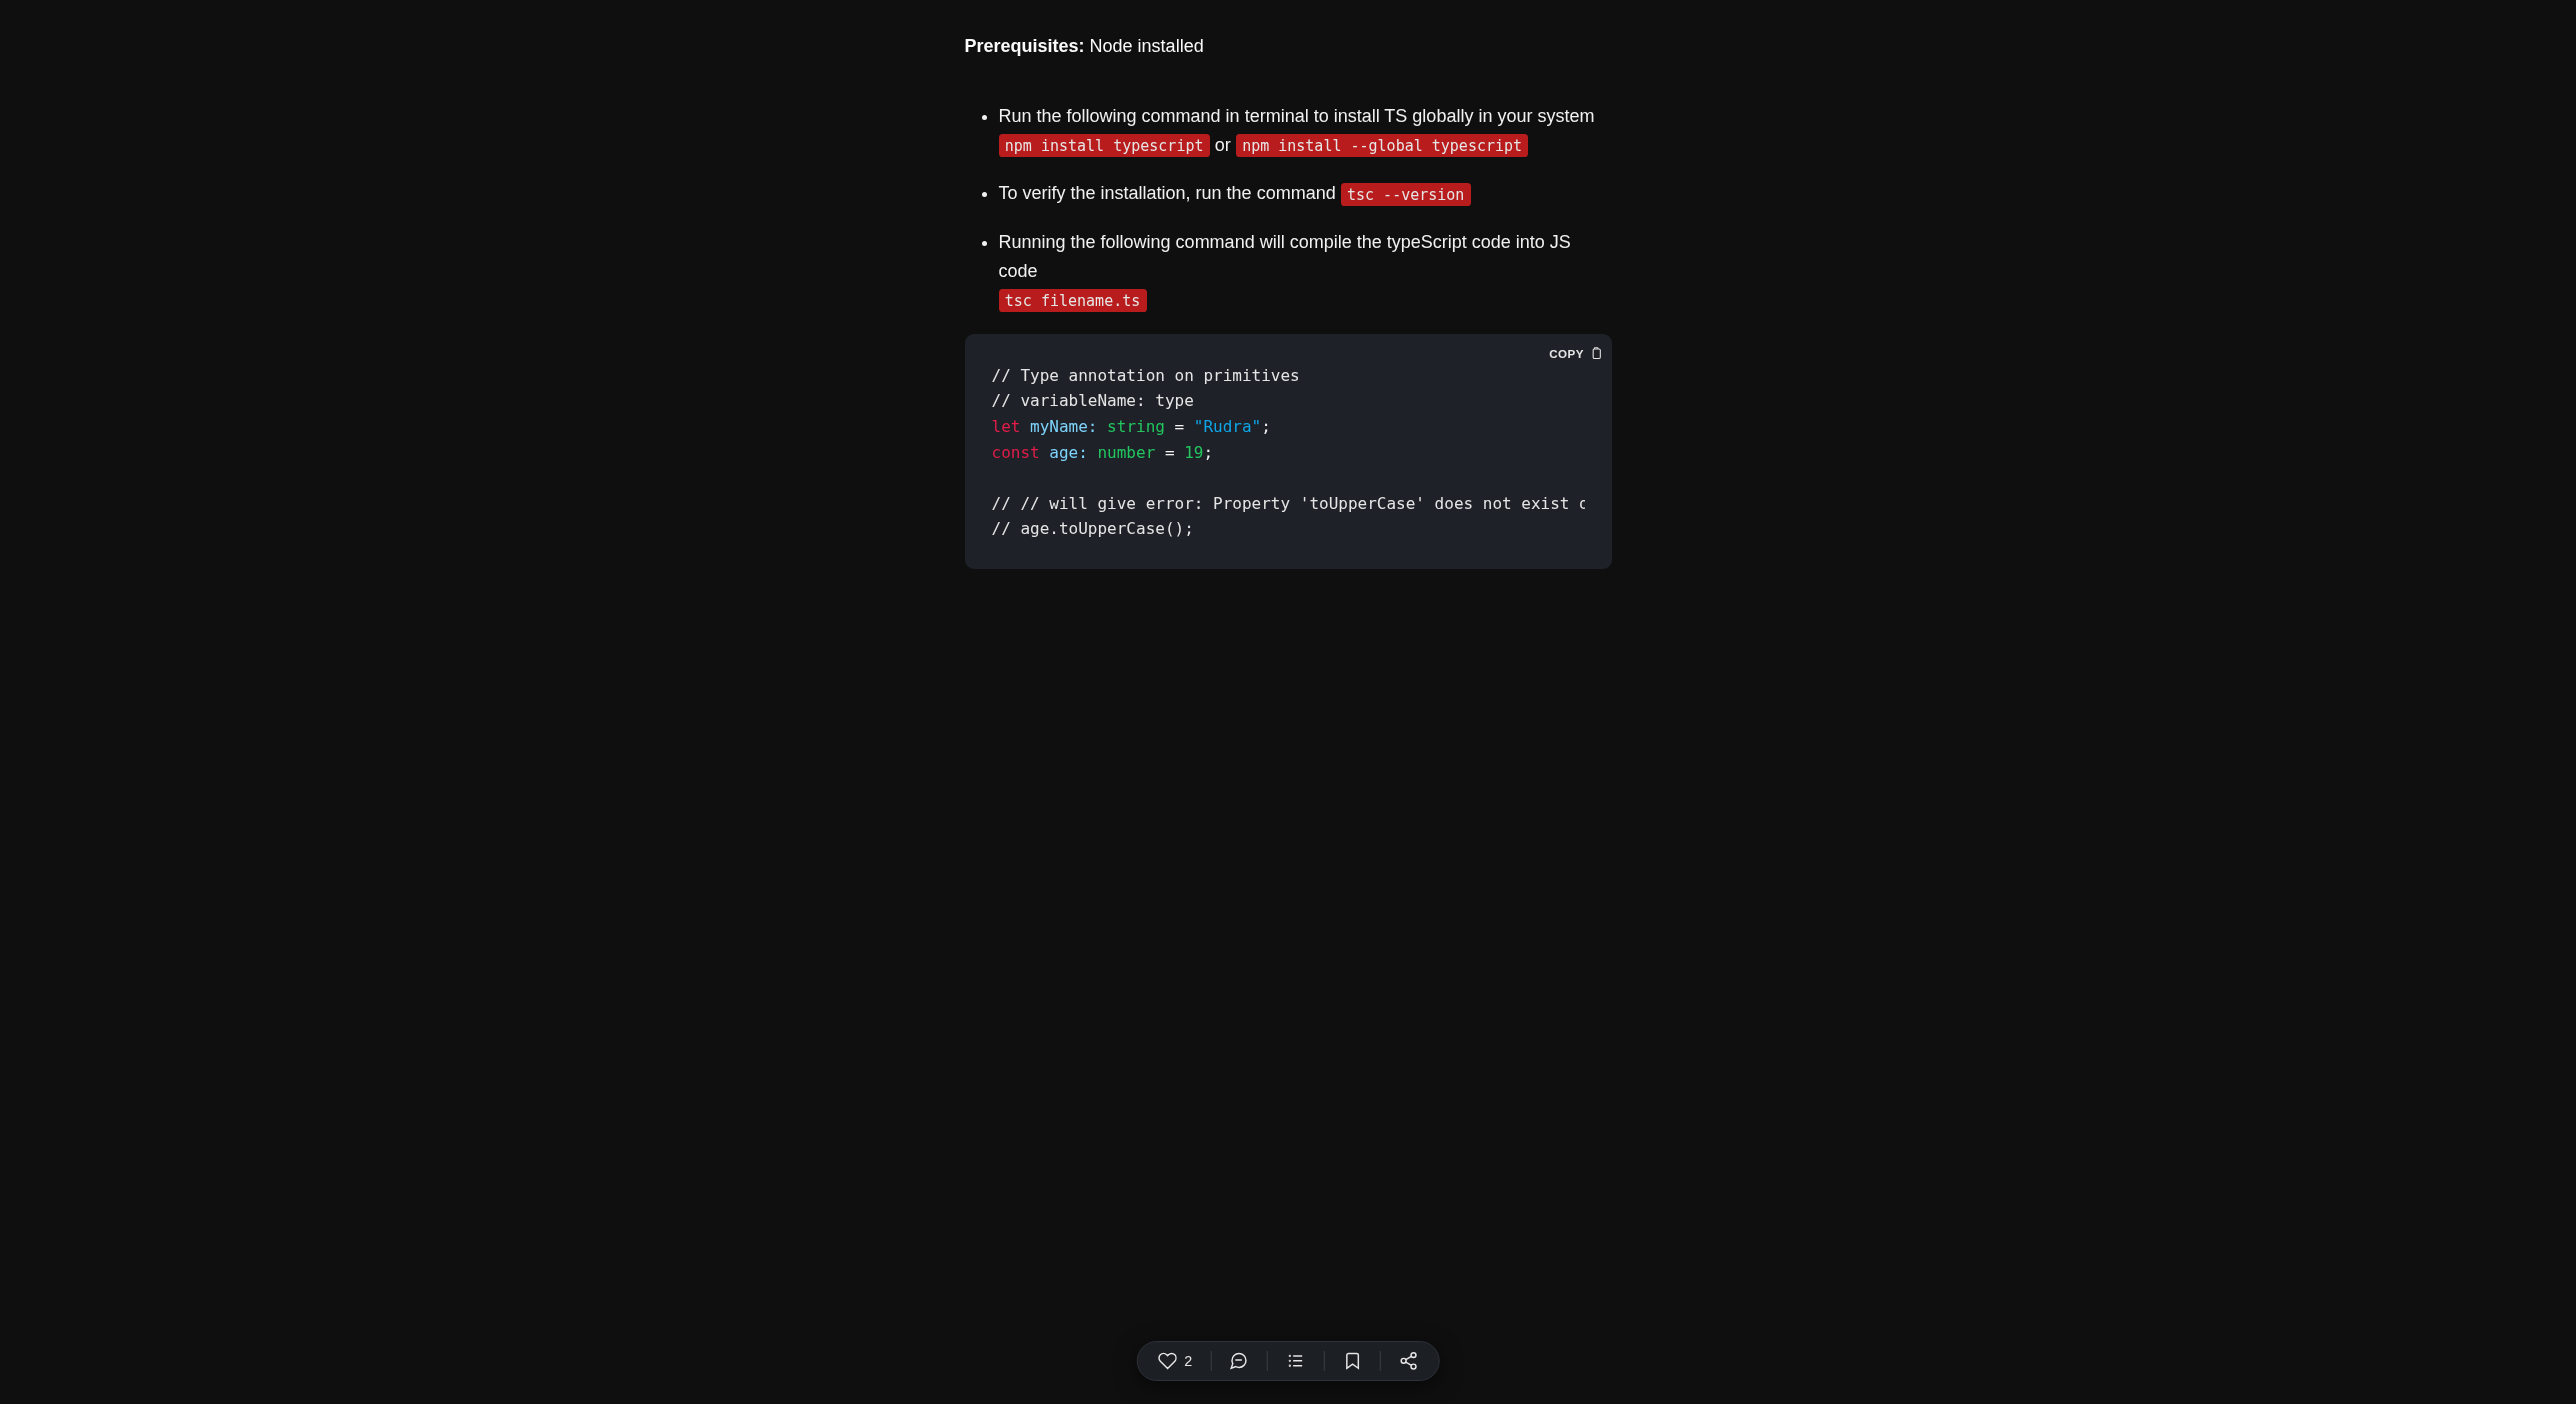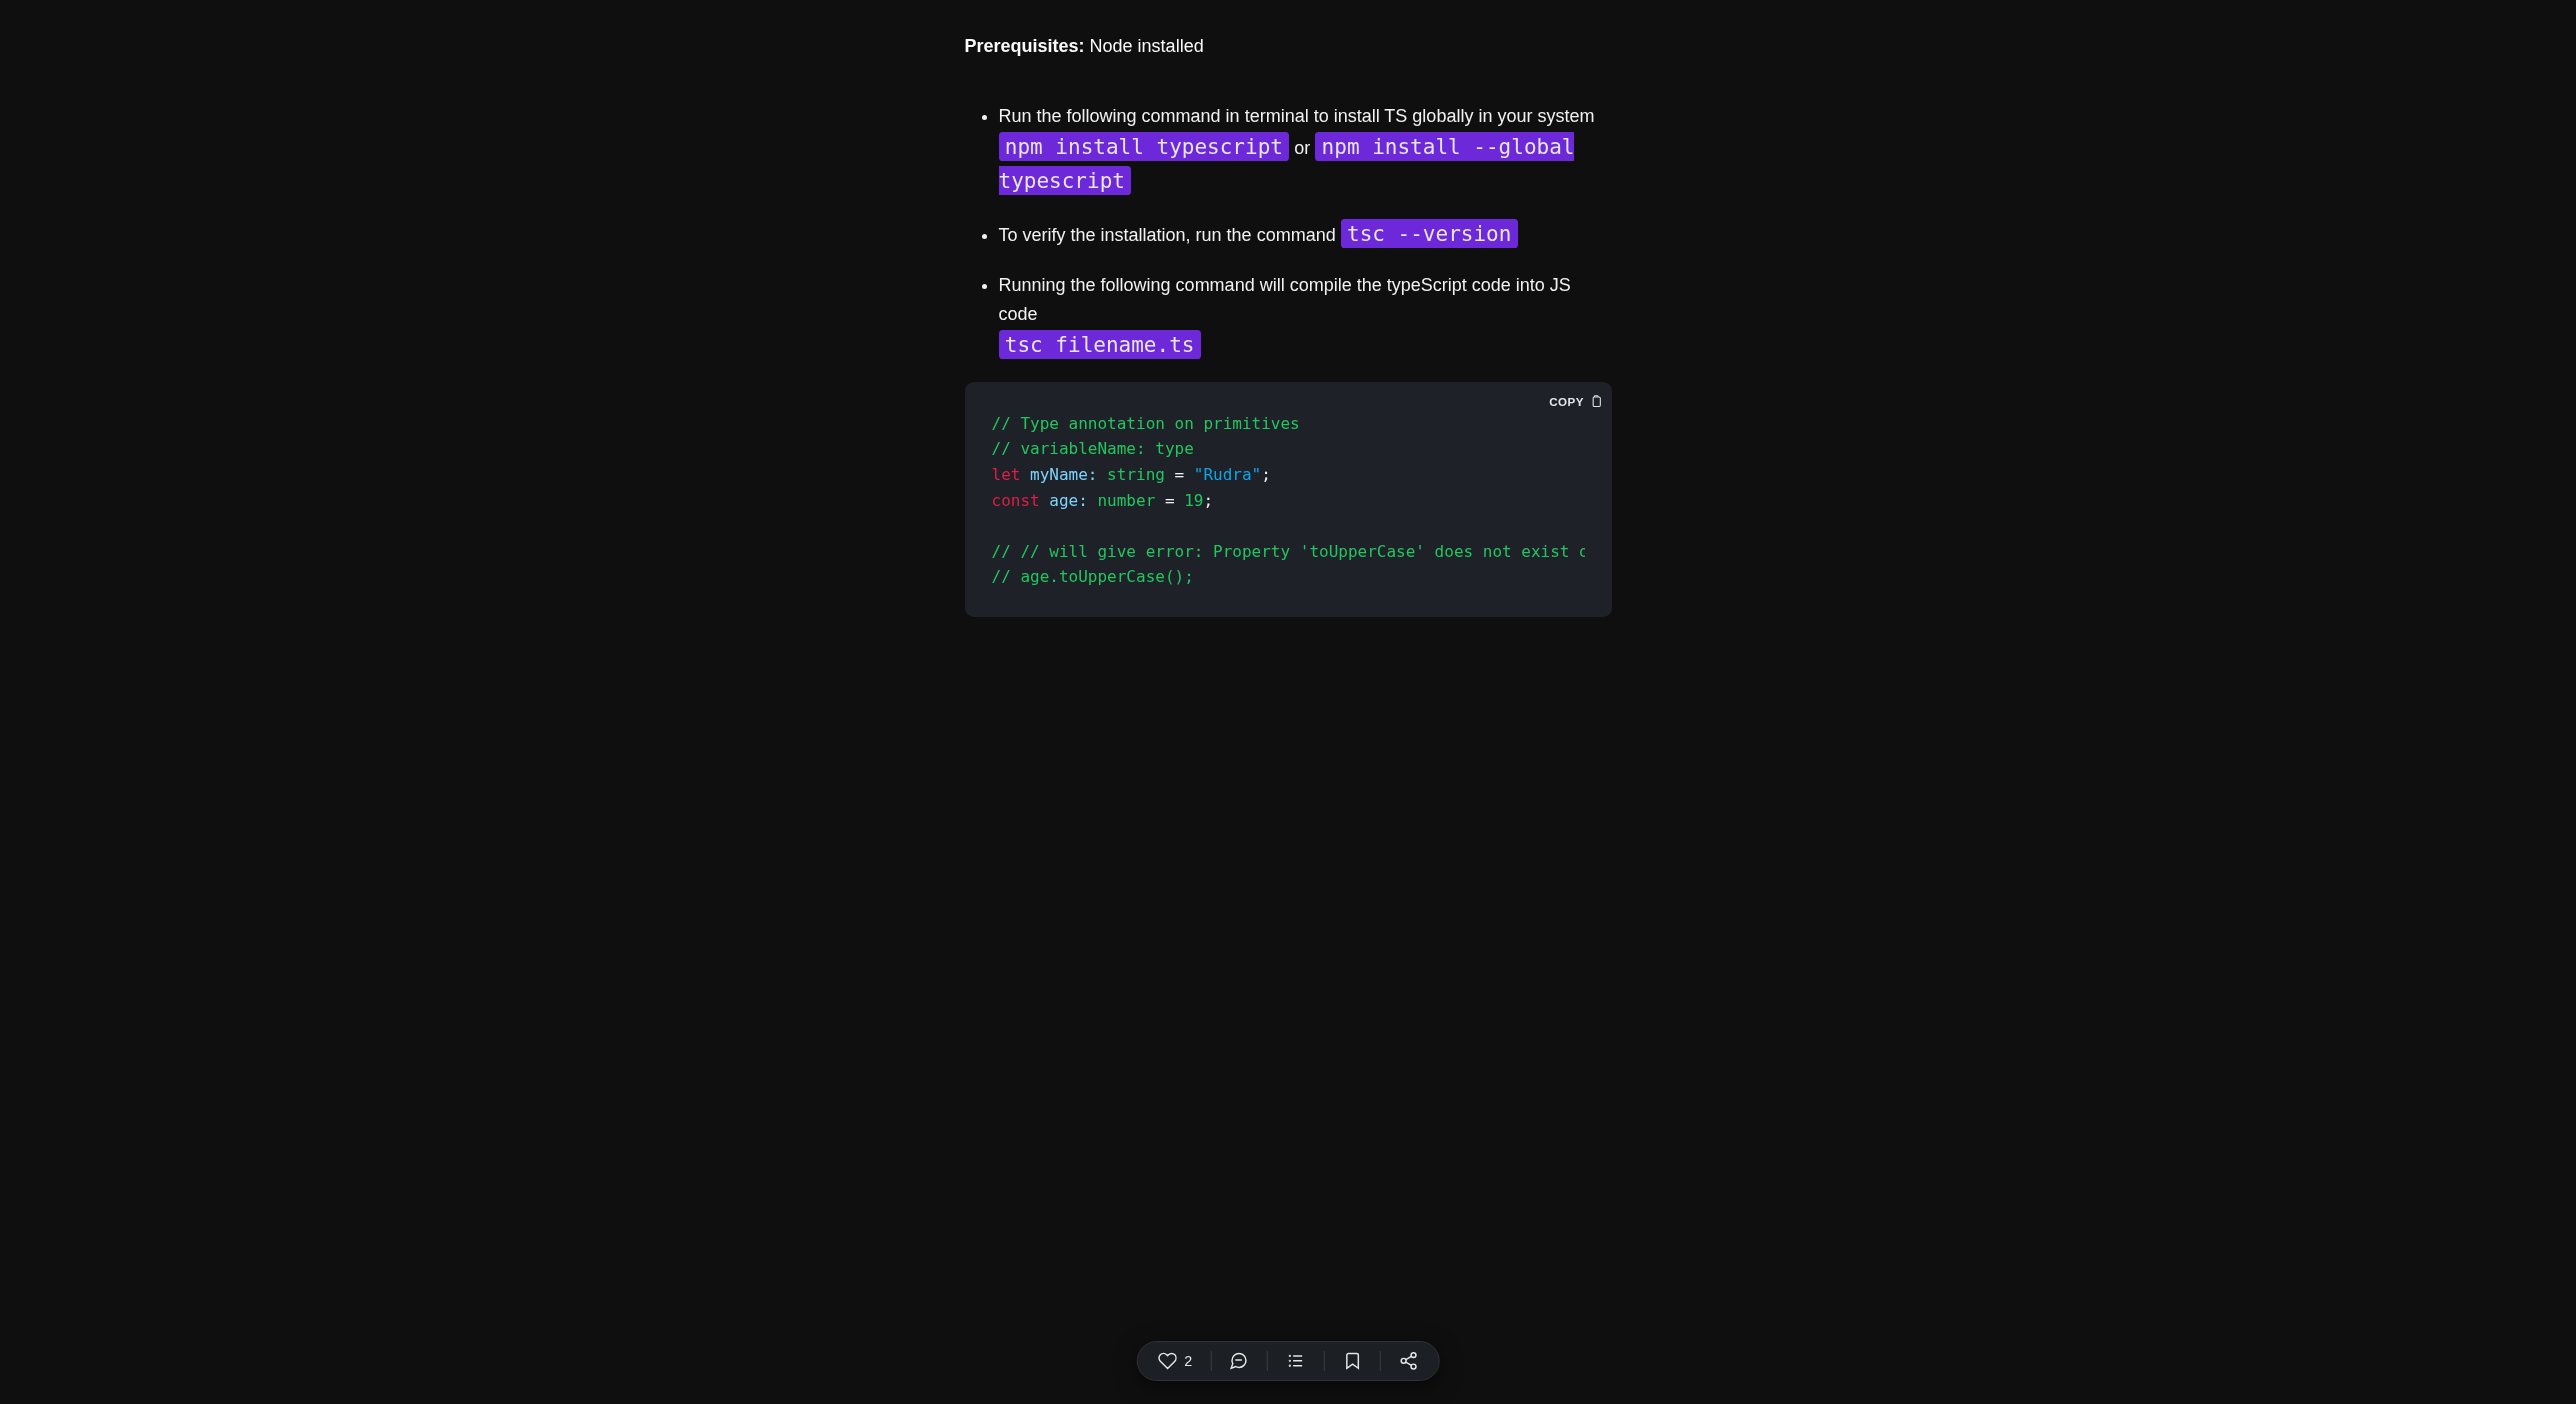--- a/index.html
+++ b/index.html
@@ -43,24 +43,24 @@
   padding-left: 34px;
 }
 ul.steps li {
   font-size: 18px;
   line-height: 1.6;
   margin-bottom: 19.7px;
   color: #f1f1f1;
 }
 code.inline {
   font-family: ui-monospace, SFMono-Regular, Menlo, Consolas, monospace;
-  background: #6d28d9;
+  background: #b91c1c;
   border-radius: 3.6px;
   padding: 2.7px 6.3px;
-  font-size: 21px;
+  font-size: 15px;
   color: #e6e6e6;
 }
 .codeblock {
   position: relative;
   background: #1e2228;
   border-radius: 9px;
   padding: 29px 27px 27px;
   overflow-x: hidden;
   margin-top: 9px;
 }
@@ -79,21 +79,21 @@
   background: none;
   border: none;
 }
 .codeblock pre {
   font-family: ui-monospace, SFMono-Regular, Menlo, Consolas, monospace;
   font-size: 16px;
   line-height: 1.6;
   white-space: pre;
   overflow-x: hidden;
 }
-.tok-comment { color: #22c55e; }
+.tok-comment { color: #e5e5e5; }
 .tok-kw { color: #e11d48; }
 .tok-var { color: #7dd3fc; }
 .tok-type { color: #22c55e; }
 .tok-punc { color: #f1f1f1; }
 .tok-str { color: #0ea5e9; }
 .tok-num { color: #22c55e; }
 
 .action-bar {
   position: fixed;
   bottom: 23px;

